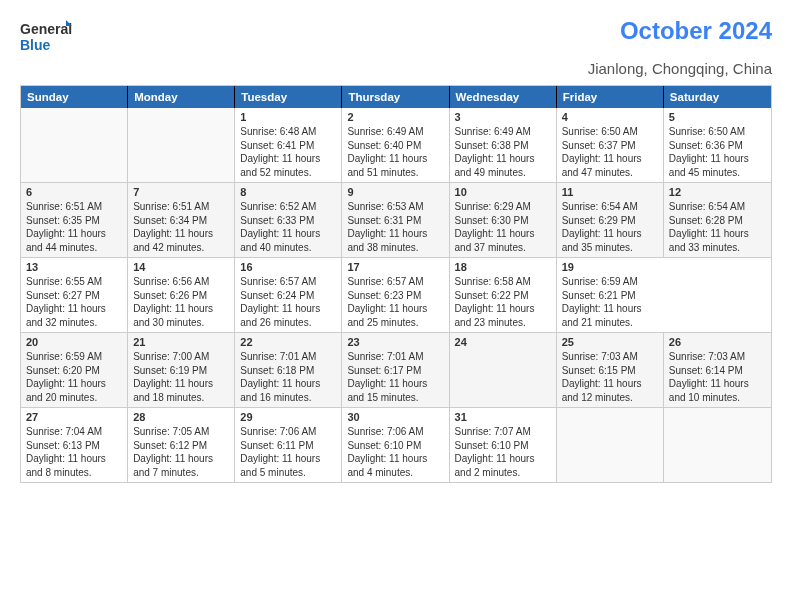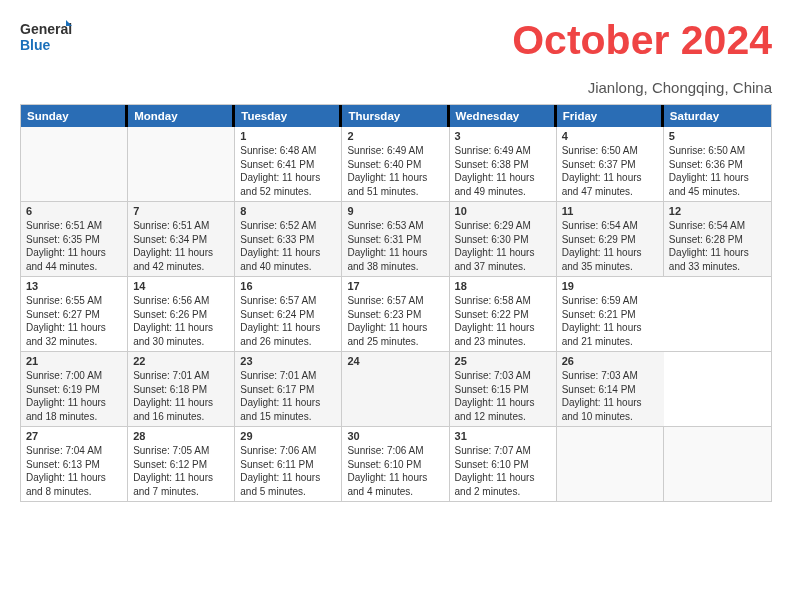--- a/index.html
+++ b/index.html
@@ -25,23 +25,23 @@
     }
     .logo {
       display: flex;
       align-items: center;
       gap: 4px;
     }
     .title-block {
       text-align: right;
     }
     .month-title {
-      font-size: 41px;
+      font-size: 24px;
       font-weight: bold;
-      color: #ef4444;
+      color: #3b82f6;
       line-height: 1.1;
     }
     .location {
       font-size: 15px;
       color: #555;
       margin-top: 16px;
     }
     .calendar {
       flex: 1;
       display: flex;
@@ -52,21 +52,21 @@
       display: grid;
       grid-template-columns: repeat(7, 1fr);
       background: #2a6db5;
     }
     .cal-header-cell {
       color: #fff;
       font-size: 11.5px;
       font-weight: bold;
       padding: 5px 6px;
       text-align: left;
-      border-right: 3px solid #000000;
+      border-right: 1px solid #000000;
     }
     .cal-header-cell:last-child { border-right: none; }
     .cal-body {
       flex: 1;
       display: flex;
       flex-direction: column;
     }
     .cal-row {
       flex: 1;
       display: grid;
@@ -258,20 +258,27 @@
           <div class="cal-cell">
             <div class="day-num">19</div>
             <div class="cell-text">Sunrise: 6:59 AM
 Sunset: 6:21 PM
 Daylight: 11 hours
 and 21 minutes.</div>
           </div>
         </div>
         <div class="cal-row">
           <div class="cal-cell">
+            <div class="day-num">20</div>
+            <div class="cell-text">Sunrise: 6:59 AM
+Sunset: 6:20 PM
+Daylight: 11 hours
+and 20 minutes.</div>
+          </div>
+          <div class="cal-cell">
             <div class="day-num">21</div>
             <div class="cell-text">Sunrise: 7:00 AM
 Sunset: 6:19 PM
 Daylight: 11 hours
 and 18 minutes.</div>
           </div>
           <div class="cal-cell">
             <div class="day-num">22</div>
             <div class="cell-text">Sunrise: 7:01 AM
 Sunset: 6:18 PM

